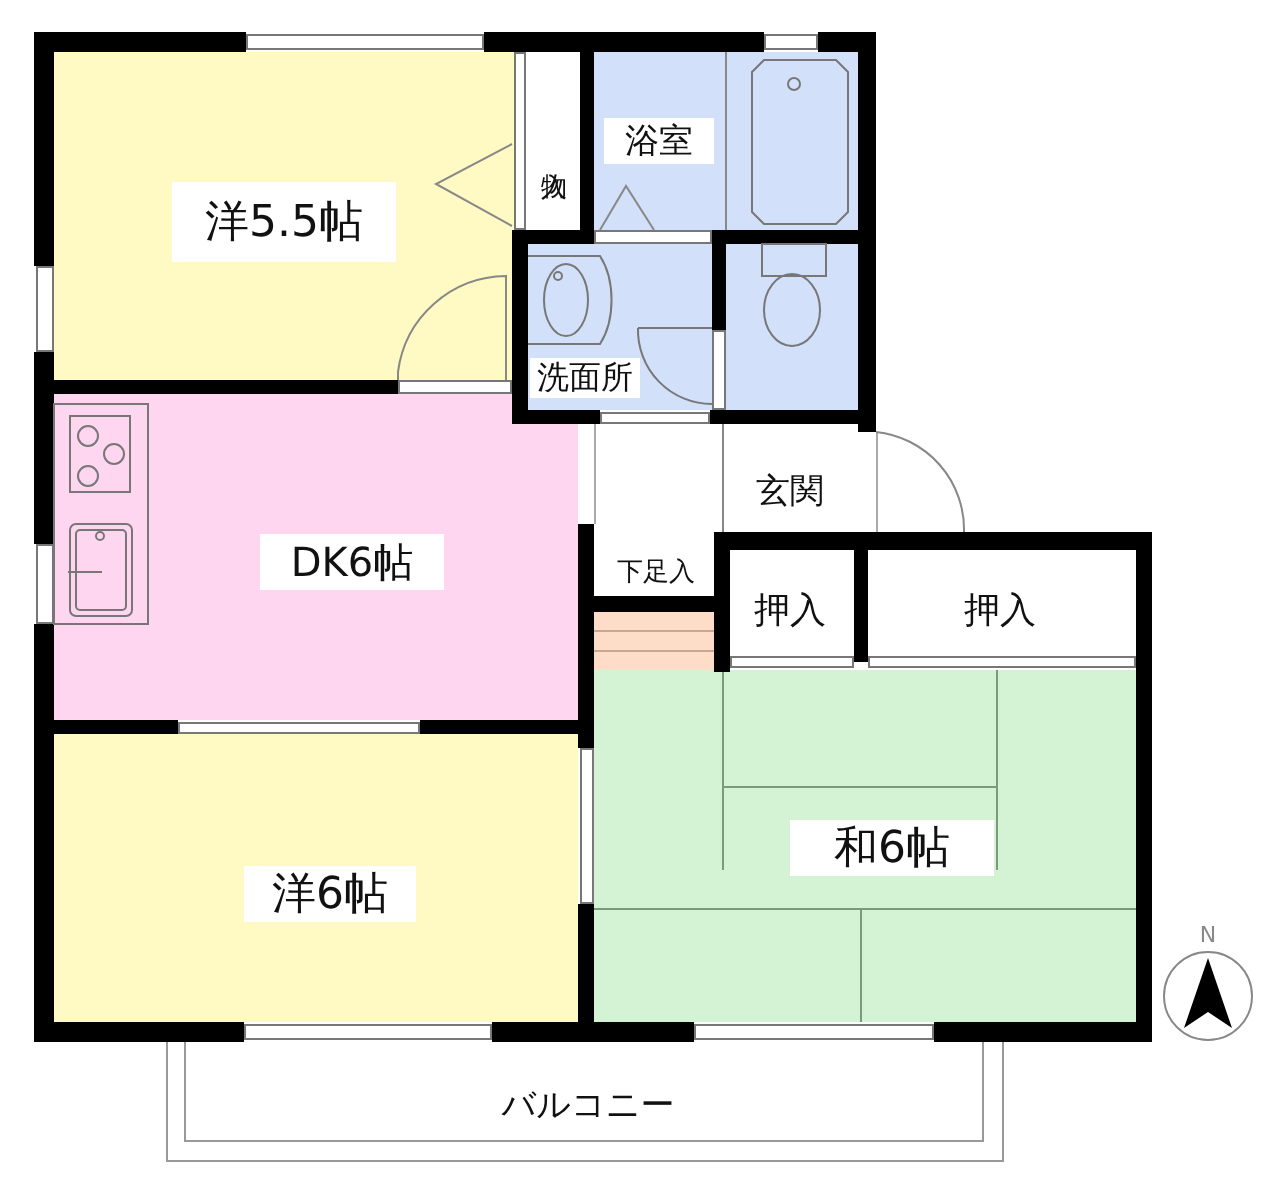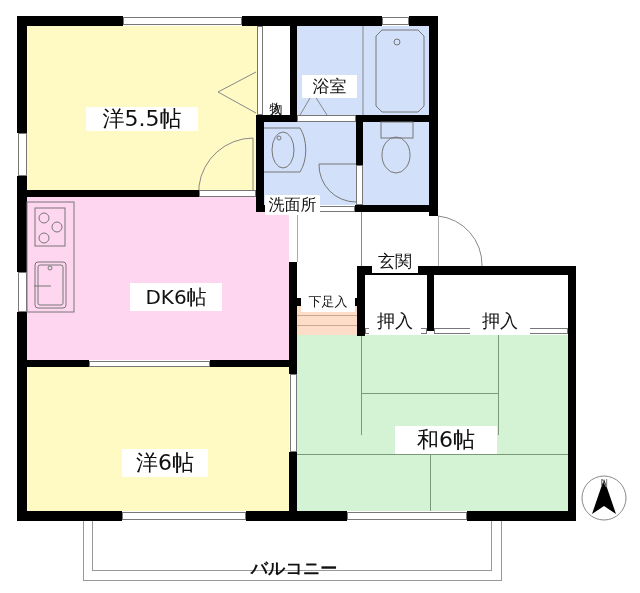--- a/index.html
+++ b/index.html
@@ -2,21 +2,21 @@
 <html><head>
 <meta charset="utf-8">
 <style>
   html, body { margin: 0; padding: 0; background: #ffffff; }
   body { width: 640px; height: 593px; position: relative; overflow: hidden;
          font-family: "DejaVu Sans", "Liberation Sans", sans-serif; }
   .abs { position: absolute; box-sizing: border-box; }
   .wall { position: absolute; background: #000; }
   .room { position: absolute; }
   .label { position: absolute; background: #fff; color: #111; white-space: nowrap;
-           display: flex; align-items: center; justify-content: center; margin-top: 16px; }
+           display: flex; align-items: center; justify-content: center; }
   .win { position: absolute; background: #fff; border: 1px solid #777; box-sizing: border-box; }
   .thin { position: absolute; background: #888; }
   svg { position: absolute; overflow: visible; }
 </style>
 </head>
 <body>
 
 <div class="room" style="left:27px;top:26px;width:230px;height:164px;background:#fff9c4;"></div>
 <div class="room" style="left:27px;top:197px;width:262px;height:163px;background:#ffd6f0;"></div>
 <div class="room" style="left:27px;top:367px;width:262px;height:144px;background:#fff9c4;"></div>
@@ -128,27 +128,27 @@
   <circle cx="44" cy="238" r="5" fill="none" stroke="#777"></circle>
   <rect x="35" y="262" width="31" height="46" rx="3" fill="none" stroke="#777"></rect>
   <rect x="38" y="265" width="25" height="40" rx="2" fill="none" stroke="#777"></rect>
   <circle cx="50" cy="268" r="2" fill="none" stroke="#777"></circle>
   <line x1="34" y1="286" x2="51" y2="286" stroke="#777"></line>
 
   <circle cx="604" cy="498" r="22" fill="#fff" stroke="#888" stroke-width="1"></circle>
   <polygon points="604,479 592,514 604,506 616,514" fill="#000"></polygon>
 </svg>
 
-<div class="label" style="left:86px;top:91px;width:112px;height:24px;font-size:22px;">洋5.5帖</div>
+<div class="label" style="left:86px;top:91px;width:112px;height:40px;font-size:22px;">洋5.5帖</div>
 <div class="label" style="left:130px;top:267px;width:92px;height:28px;font-size:20px;">DK6帖</div>
 <div class="label" style="left:122px;top:433px;width:86px;height:28px;font-size:22px;">洋6帖</div>
 <div class="label" style="left:395px;top:410px;width:102px;height:28px;font-size:22px;">和6帖</div>
 <div class="label" style="left:302px;top:59px;width:55px;height:23px;font-size:17px;">浴室</div>
 <div class="label" style="left:265px;top:179px;width:55px;height:20px;font-size:16px;">洗面所</div>
 <div class="label" style="left:372px;top:233px;width:46px;height:24px;font-size:17px;">玄関</div>
 <div class="label" style="left:301px;top:276px;width:54px;height:20px;font-size:13px;">下足入</div>
 <div class="label" style="left:265px;top:58px;width:22px;height:36px;font-size:13px;flex-direction:column;line-height:15px;">
   <span style="writing-mode:vertical-rl;">物入</span>
 </div>
 <div class="label" style="left:369px;top:292px;width:52px;height:26px;font-size:18px;">押入</div>
 <div class="label" style="left:470px;top:292px;width:60px;height:26px;font-size:18px;">押入</div>
-<div class="label" style="left:238px;top:540px;width:112px;height:24px;font-size:17px;background:transparent;font-weight:bold;">バルコニー</div>
+<div class="label" style="left:238px;top:540px;width:112px;height:24px;font-size:17px;background:transparent;">バルコニー</div>
 <div class="label" style="left:597px;top:460px;width:14px;height:14px;font-size:11px;color:#888;background:transparent;">N</div>
 
 </body></html>

